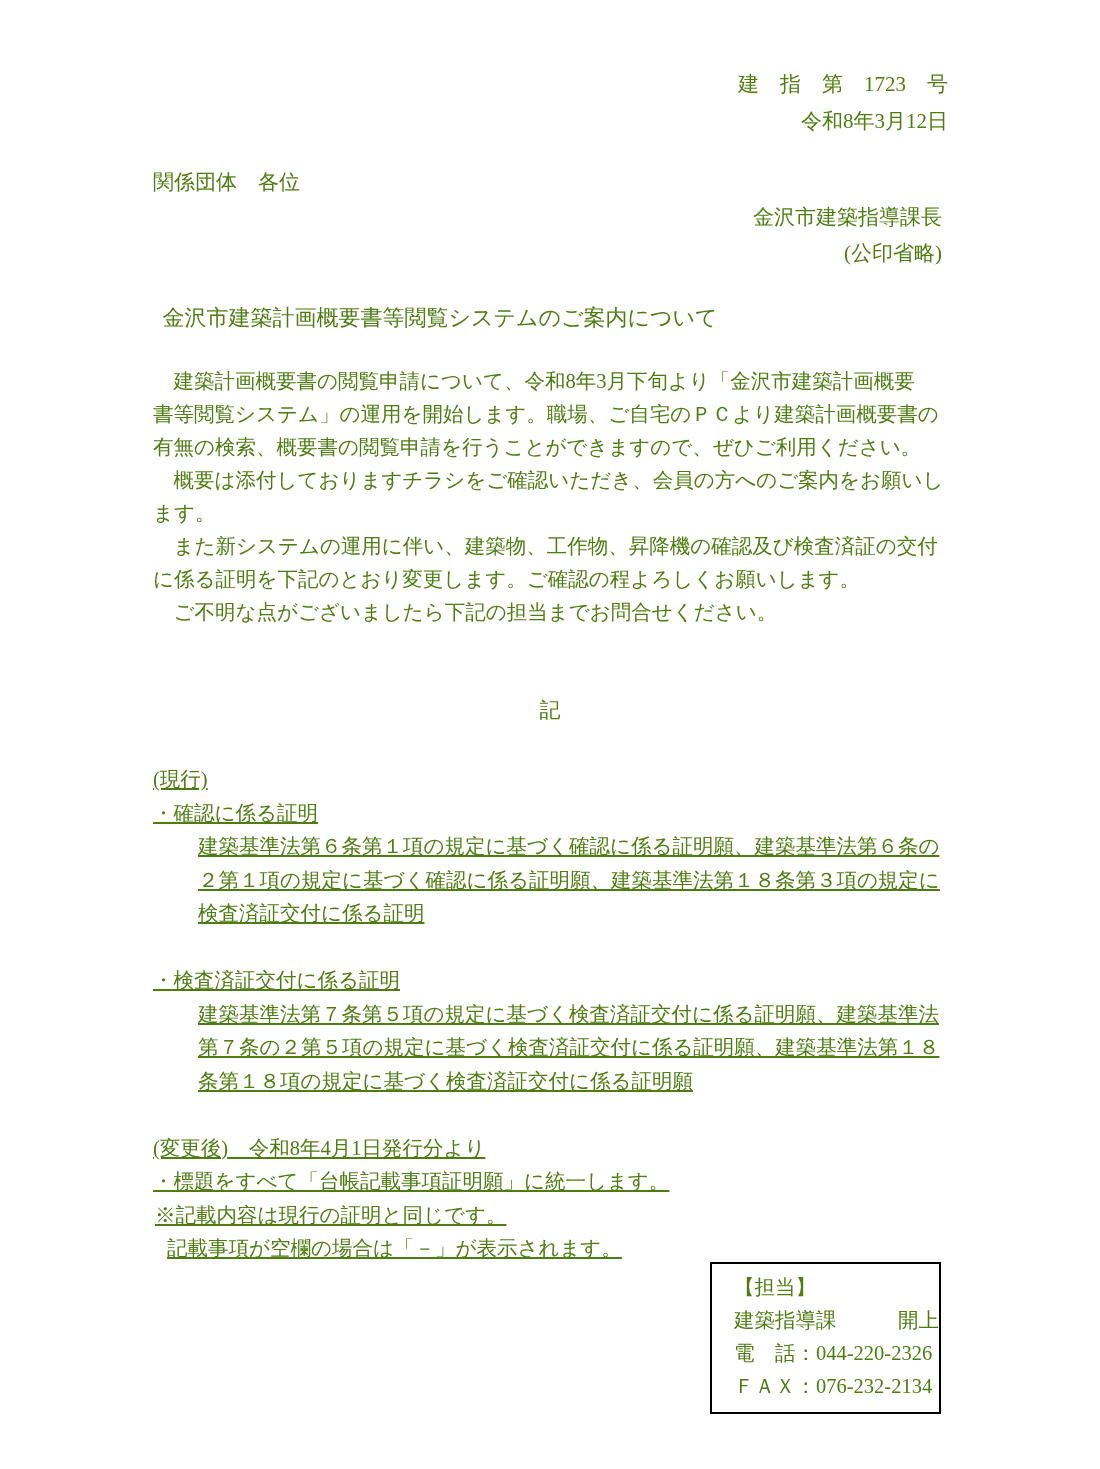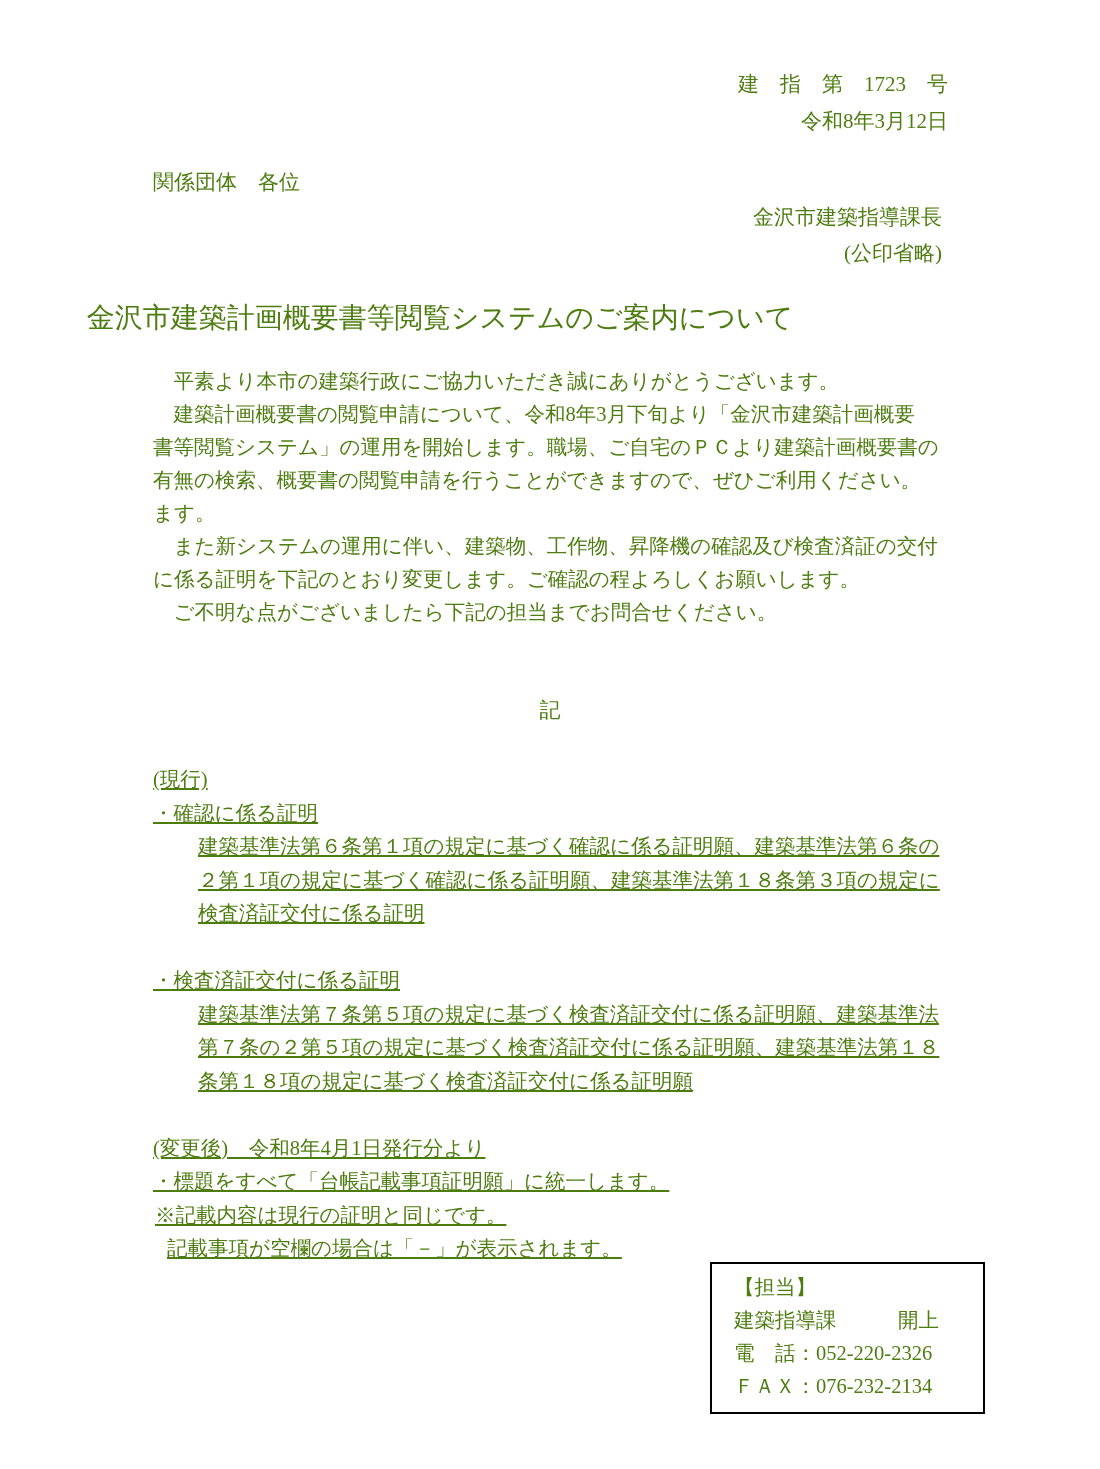--- a/index.html
+++ b/index.html
@@ -39,21 +39,21 @@
     text-align: right;
     font-size: 21px;
     line-height: 36px;
   }
   .doc-title {
     position: absolute;
     top: 303px;
     left: 0;
     width: 880px;
     text-align: center;
-    font-size: 28px;
+    font-size: 22px;
     line-height: 30px;
   }
   .body-block {
     position: absolute;
     top: 365px;
     left: 153px;
     width: 800px;
     font-size: 20.5px;
     line-height: 33px;
   }
@@ -76,21 +76,21 @@
     text-decoration: underline;
   }
   .lower-block .indent-law { margin-left: 45px; }
   .lower-block .indent-note1 { margin-left: 2px; }
   .lower-block .indent-note2 { margin-left: 14px; }
   .lower-block .blank { height: 33.5px; }
   .contact-box {
     position: absolute;
     left: 710px;
     top: 1262px;
-    width: 275px;
+    width: 231px;
     height: 152px;
     box-sizing: border-box;
     border: 2px solid #000000;
     padding: 7px 0 0 22px;
     font-size: 20.5px;
     line-height: 33px;
   }
   .line { white-space: pre; }
 </style>
 </head>
@@ -106,24 +106,24 @@
   <div class="addressee line">関係団体　各位</div>
 
   <div class="sender">
     <div class="line">金沢市建築指導課長</div>
     <div class="line">(公印省略)</div>
   </div>
 
   <div class="doc-title line">金沢市建築計画概要書等閲覧システムのご案内について</div>
 
   <div class="body-block">
-    <div class="line">　平素より本市の建築行政にご協力いただき誠にありがとうございます。</div>
     <div class="line">　建築計画概要書の閲覧申請について、令和8年3月下旬より「金沢市建築計画概要</div>
     <div class="line">書等閲覧システム」の運用を開始します。職場、ご自宅のＰＣより建築計画概要書の</div>
     <div class="line">有無の検索、概要書の閲覧申請を行うことができますので、ぜひご利用ください。</div>
+    <div class="line">　概要は添付しておりますチラシをご確認いただき、会員の方へのご案内をお願いし</div>
     <div class="line">ます。</div>
     <div class="line">　また新システムの運用に伴い、建築物、工作物、昇降機の確認及び検査済証の交付</div>
     <div class="line">に係る証明を下記のとおり変更します。ご確認の程よろしくお願いします。</div>
     <div class="line">　ご不明な点がございましたら下記の担当までお問合せください。</div>
   </div>
 
   <div class="ki-marker line">記</div>
 
   <div class="lower-block">
     <div class="line">(現行)</div>
@@ -139,17 +139,17 @@
     <div class="blank"></div>
     <div class="line">(変更後)　令和8年4月1日発行分より</div>
     <div class="line">・標題をすべて「台帳記載事項証明願」に統一します。</div>
     <div class="line indent-note1">※記載内容は現行の証明と同じです。</div>
     <div class="line indent-note2">記載事項が空欄の場合は「－」が表示されます。</div>
   </div>
 
   <div class="contact-box">
     <div class="line">【担当】</div>
     <div class="line">建築指導課　　　開上</div>
-    <div class="line">電　話：052-220-2326</div>
+    <div class="line">電　話：044-220-2326</div>
     <div class="line">ＦＡＸ：076-232-2134</div>
   </div>
 
 </div>
 
 </body></html>

